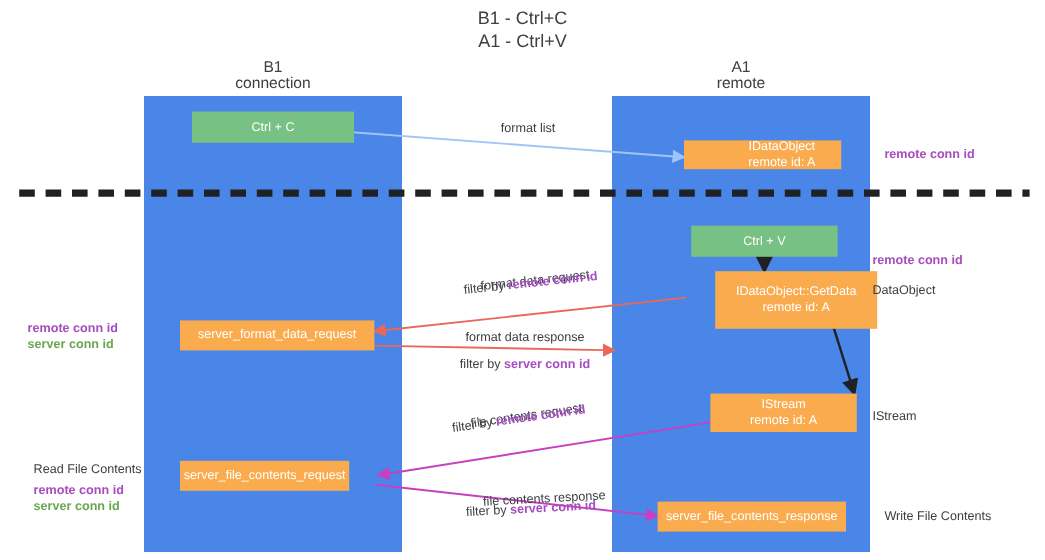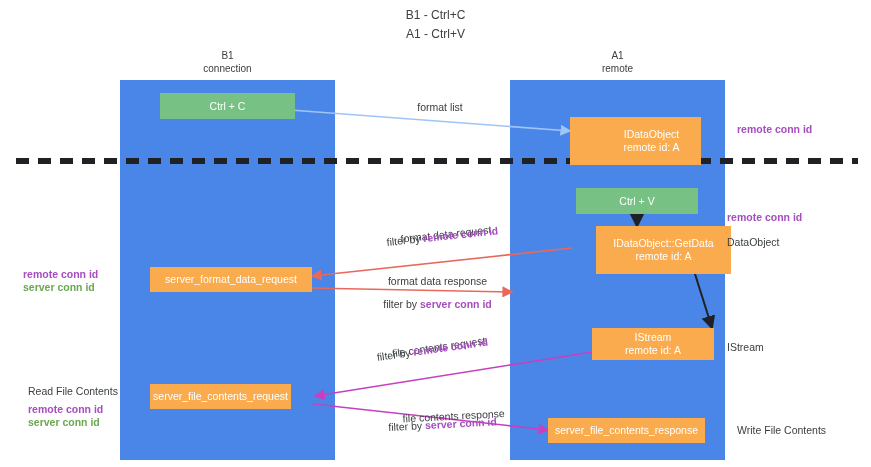--- a/index.html
+++ b/index.html
@@ -18,31 +18,31 @@
     overflow: hidden;
   }
 
   
   .title {
     position: absolute;
     left: 0;
     top: 6px;
     width: 871px;
     text-align: center;
-    font-size: 12px;
+    font-size: 15px;
     color: #3c4043;
     line-height: 19px;
     white-space: pre;
   }
 
   
   .lane-head {
     position: absolute;
     text-align: center;
-    font-size: 10px;
+    font-size: 13px;
     color: #3c4043;
     line-height: 13px;
     white-space: pre;
   }
 
   
   .lane {
     position: absolute;
     background: #4a86e8;
   }
@@ -132,21 +132,21 @@
 
     <line x1="690" y1="258" x2="712" y2="328" stroke="#202124" stroke-width="2" marker-end="url(#ah-blk)"></line>
 
     <line x1="592" y1="352" x2="315" y2="396" stroke="#c640c0" stroke-width="1.6" marker-end="url(#ah-mag)"></line>
 
     <line x1="313" y1="404" x2="548" y2="430" stroke="#c640c0" stroke-width="1.6" marker-end="url(#ah-mag)"></line>
   </svg>
 
   <div class="node green" style="left:160px; top:93px; width:135px; height:26px;">Ctrl + C</div>
 
-  <div class="node orange" style="left:570px; top:117px; width:131px; height:48px;padding-left:32px;">IDataObject
+  <div class="node orange" style="left:570px; top:117px; width:131px; height:24px;padding-left:32px;">IDataObject
 remote id: A</div>
 
   <div class="node green" style="left:576px; top:188px; width:122px; height:26px;">Ctrl + V</div>
 
   <div class="node orange" style="left:596px; top:226px; width:135px; height:48px;">IDataObject::GetData
 remote id: A</div>
 
   <div class="node orange" style="left:150px; top:267px; width:162px; height:25px;">server_format_data_request</div>
 
 

